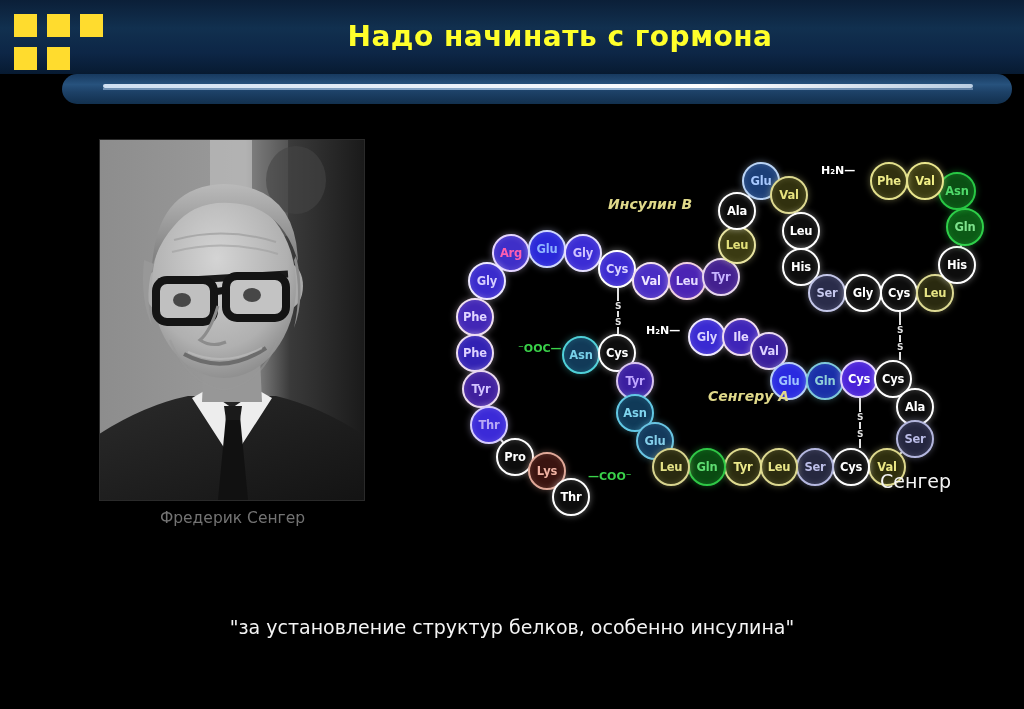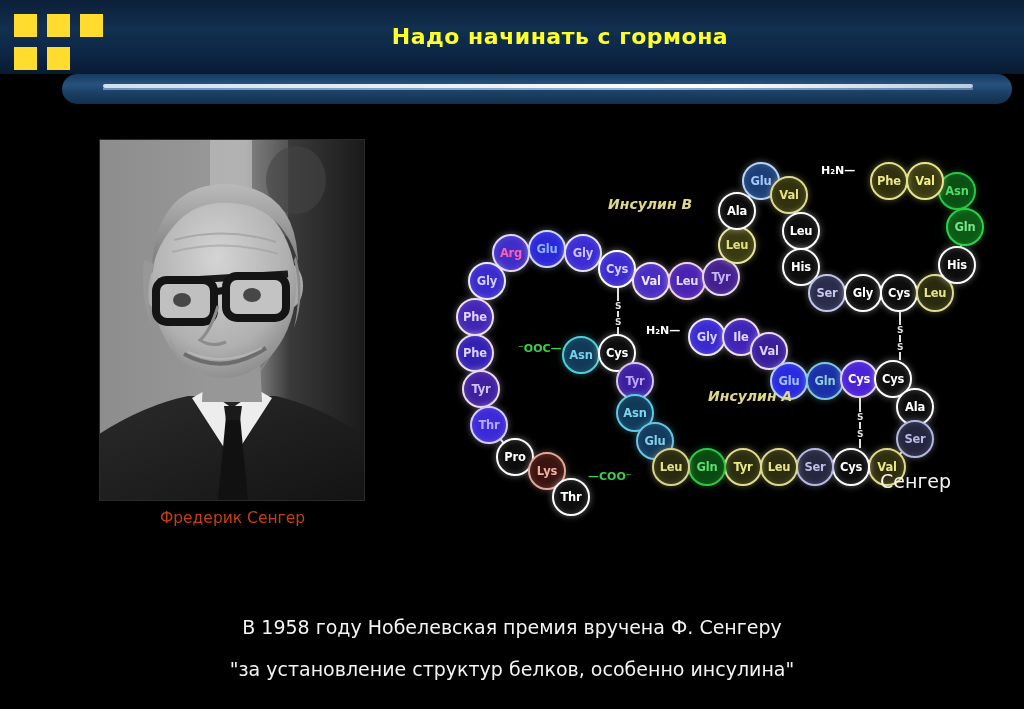--- a/index.html
+++ b/index.html
@@ -7,40 +7,40 @@
        font-family:"DejaVu Sans","Liberation Sans",sans-serif;}
 
   
   #header{position:absolute;left:0;top:0;width:1024px;height:74px;
           background:linear-gradient(to bottom,#0b1f38 0%,#11304f 38%,#0d2646 72%,#071a31 100%);}
   #header-left-panel{position:absolute;left:0;top:0;width:105px;height:74px;
           background:linear-gradient(to bottom,#0a1d33 0%,#0c2embed 0%,#0b2038 100%);}
   #logo-squares{position:absolute;left:12px;top:12px;width:92px;height:86px;}
   .sq{position:absolute;width:23px;height:23px;background:#ffdc2e;}
   #title{position:absolute;left:160px;top:14px;width:800px;height:46px;
-         color:#ffff2b;font-size:22px;font-weight:bold;text-align:center;
+         color:#ffff2b;font-size:28px;font-weight:bold;text-align:center;
          line-height:46px;letter-spacing:.5px;white-space:nowrap;}
 
   
   #accent-bar{position:absolute;left:62px;top:74px;width:950px;height:30px;
       border-radius:15px;
       background:linear-gradient(to bottom,#17395f 0%,#27527d 35%,#1d4167 60%,#12304e 100%);}
   #accent-line{position:absolute;left:103px;top:84px;width:870px;height:4px;
       background:linear-gradient(to right,#cfe0f2 0%,#eef4fb 45%,#ffffff 70%,#b9cde2 100%);
       border-radius:2px;}
   #accent-line2{position:absolute;left:103px;top:88px;width:870px;height:2px;
       background:linear-gradient(to right,#6f90b3 0%,#93b2d2 60%,#5f7fa3 100%);}
   #header-mask{position:absolute;left:0;top:74px;width:62px;height:35px;background:#000;}
 
   
   #photo-frame{position:absolute;left:99px;top:139px;width:264px;height:360px;
       background:#111;border:1px solid #2a2a2a;overflow:hidden;}
   #photo{position:absolute;inset:0;filter:grayscale(1);}
   #photo-caption{position:absolute;left:60px;top:508px;width:345px;
-      color:#c2410c;font-size:15.5px;text-align:center;line-height:21px;}
+      color:#737373;font-size:15.5px;text-align:center;line-height:21px;}
 
   
   #insulin{position:absolute;left:440px;top:140px;width:570px;height:345px;}
   .res{position:absolute;width:38px;height:38px;border-radius:50%;
        box-sizing:border-box;border:2px solid #e9e9e9;
        font-size:11.5px;font-weight:bold;line-height:34px;text-align:center;
        letter-spacing:-.2px;}
   .bond{position:absolute;background:#ddd;}
   .lbl{position:absolute;font-size:11px;font-weight:bold;color:#fff;white-space:nowrap;}
   .chainlbl{position:absolute;font-size:14px;font-weight:bold;color:#e0d98a;
@@ -250,20 +250,19 @@
     <div class="sschar" style="left: 456px; top: 185.44px; background: rgb(0, 0, 0); padding: 0px 1px;">S</div>
     <div class="sschar" style="left: 456px; top: 201.76px; background: rgb(0, 0, 0); padding: 0px 1px;">S</div>
     <div class="ssbond" style="left: 419px; top: 258px; height: 50px;"></div>
     <div class="sschar" style="left: 416px; top: 272px; background: rgb(0, 0, 0); padding: 0px 1px;">S</div>
     <div class="sschar" style="left: 416px; top: 289px; background: rgb(0, 0, 0); padding: 0px 1px;">S</div>
     <div class="lbl" style="left: 381px; top: 24px;">H₂N—</div>
     <div class="lbl" style="left: 206px; top: 184px;">H₂N—</div>
     <div class="lbl" style="left: 78px; top: 202px; color: rgb(58, 210, 74);">⁻OOC—</div>
     <div class="lbl" style="left: 148px; top: 330px; color: rgb(58, 210, 74);">—COO⁻</div>
     <div class="chainlbl" style="left: 168px; top: 56px;">Инсулин B</div>
-    <div class="chainlbl" style="left: 268px; top: 248px;">Инсулин A</div>
+    <div class="chainlbl" style="left: 268px; top: 248px;">Сенгеру A</div>
   </div>
 <div id="insulin-label">Сенгер</div>
 
 <div id="bottom-text">
-  <div>В 1958 году Нобелевская премия вручена Ф. Сенгеру</div>
   <div>"за установление структур белков, особенно инсулина"</div>
 </div>
 
 </body></html>

